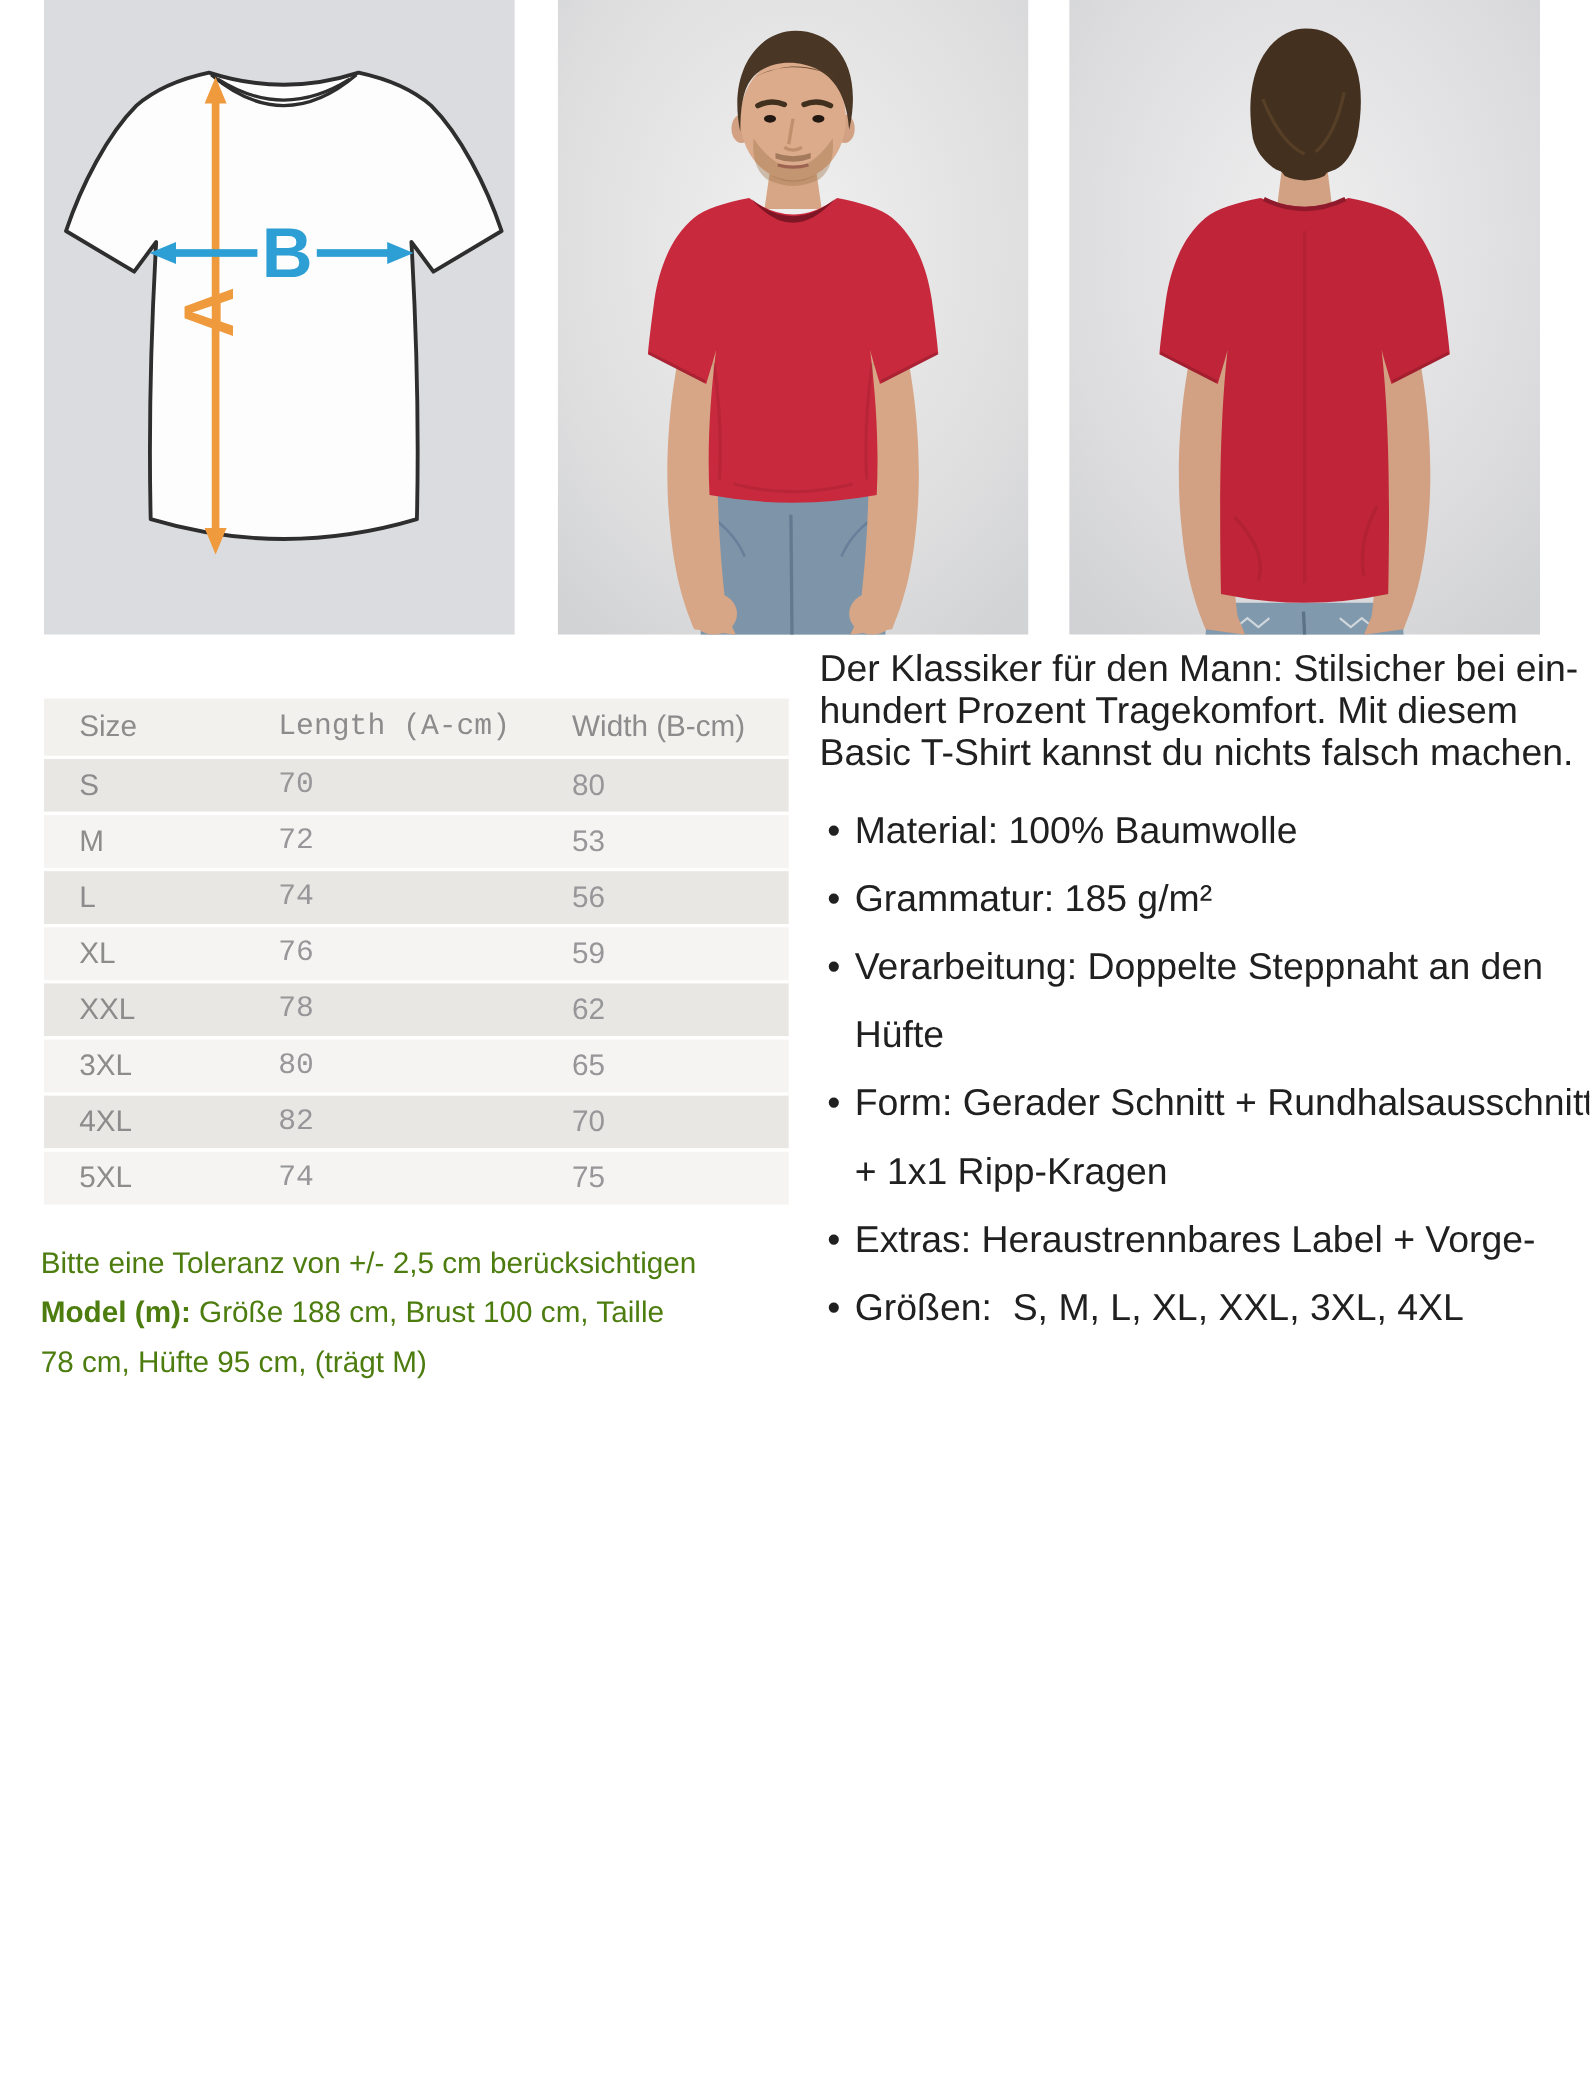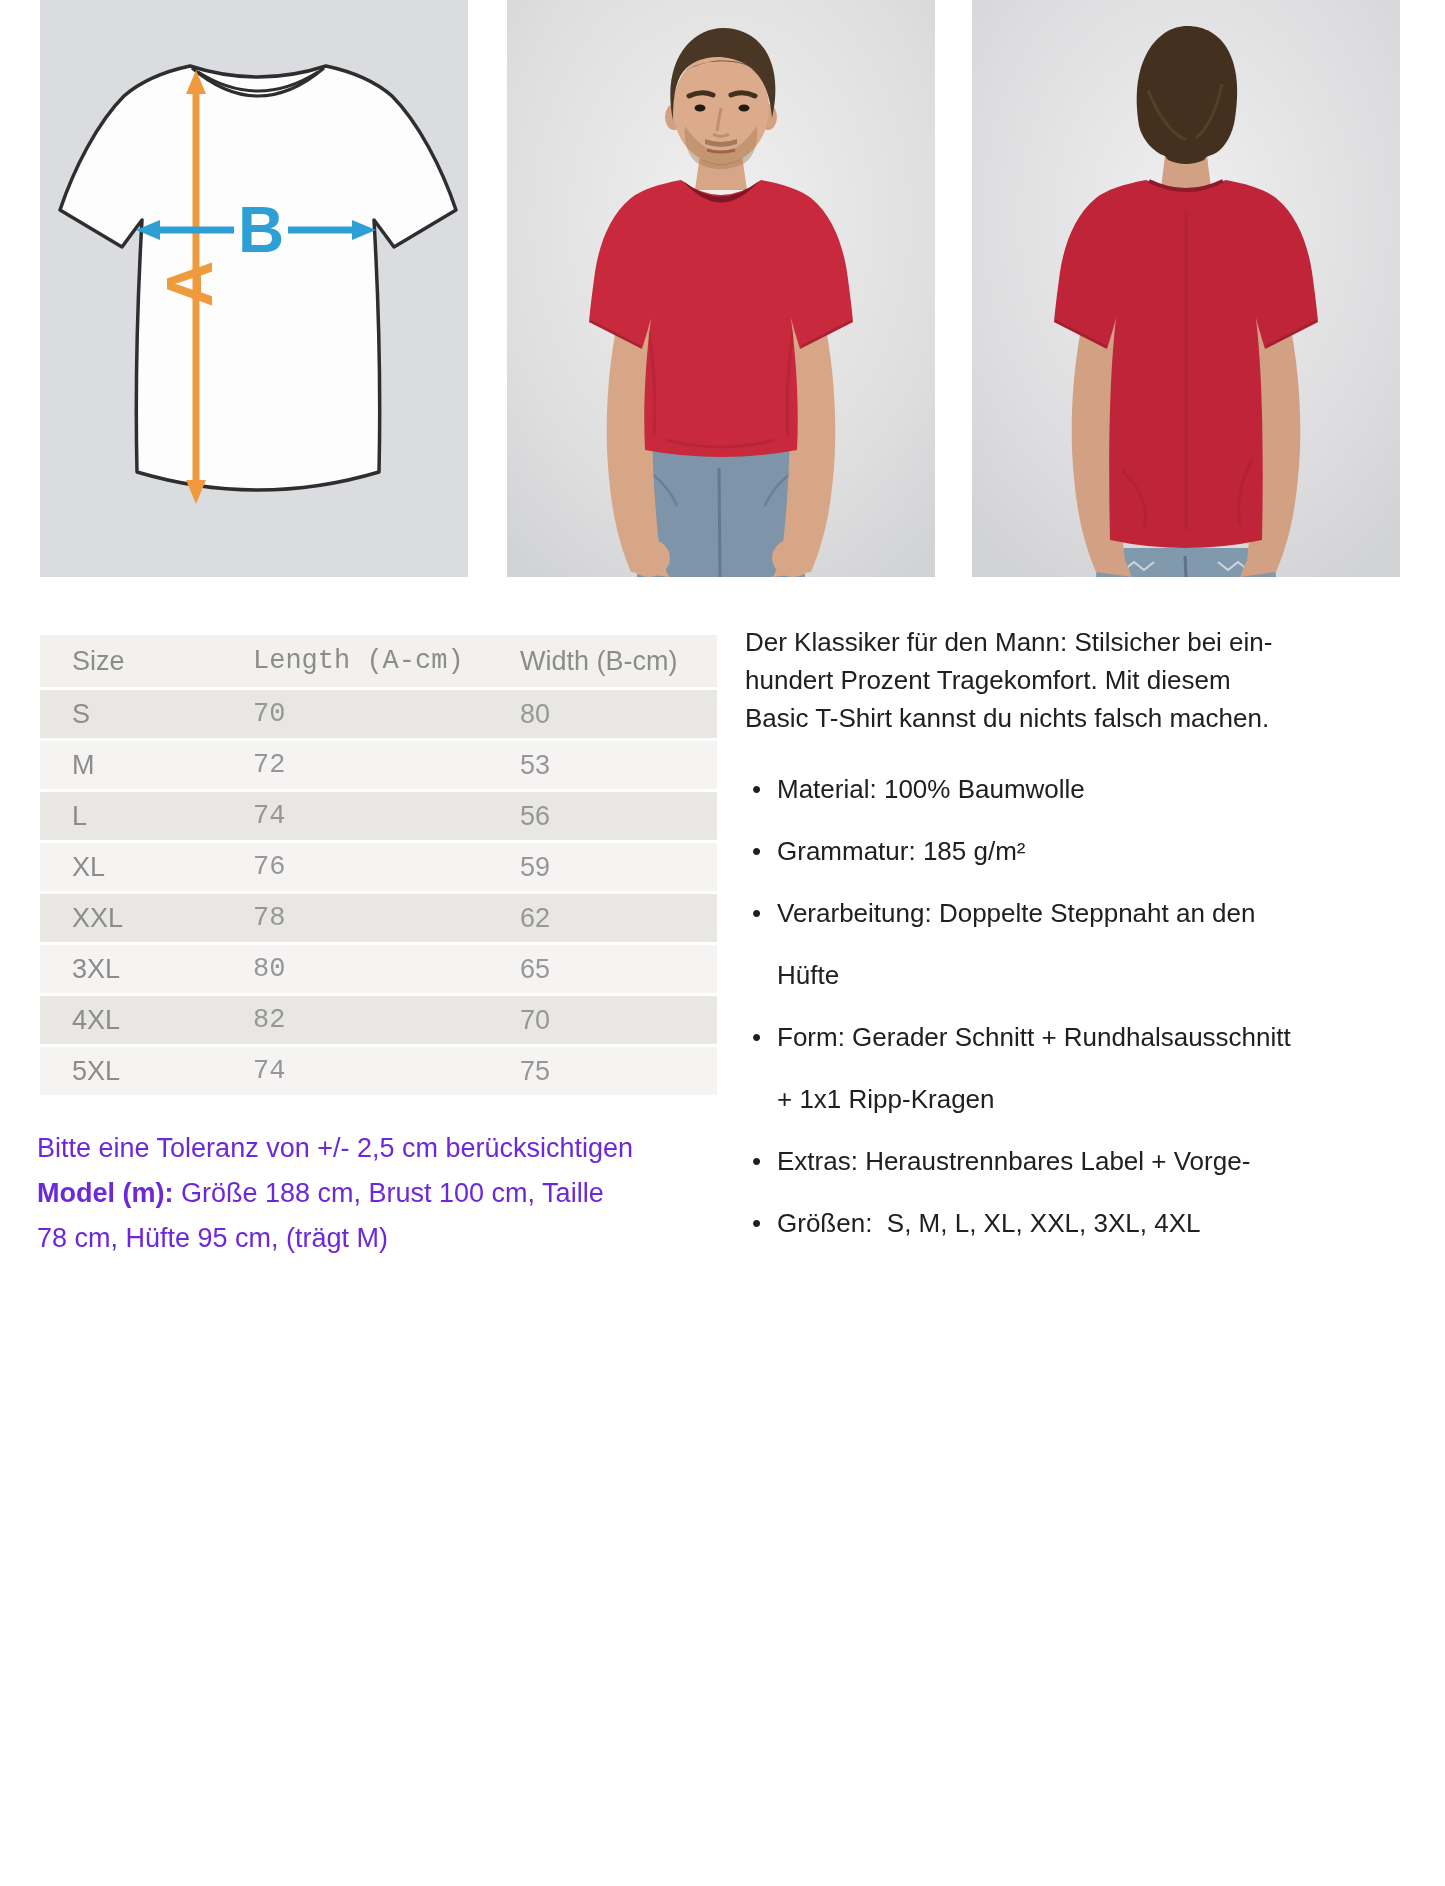--- a/index.html
+++ b/index.html
@@ -17,25 +17,25 @@
   .trow.thead{height:52px;border-top:none;background:#f3f1ee;color:#8c8c8c;}
   .trow.odd{background:#e9e7e4;}
   .trow.even{background:#f6f4f2;}
   .trow .c1,.trow .c2,.trow .c3{position:absolute;top:50%;transform:translateY(-50%);white-space:nowrap;}
   .trow .c1{left:32px;color:#8c8c8c;text-align:right;}
   .trow .c2{left:213px;color:#97979a;font-family:Liberation Mono, monospace;}
   .trow .c3{left:480px;color:#97979a;}
   .trow.thead .c1,.trow.thead .c2,.trow.thead .c3{color:#8c8c8c;}
 
   
-  .notes{position:absolute;left:37px;top:1126px;width:600px;font-size:27px;line-height:45px;color:#6d28d9;}
+  .notes{position:absolute;left:37px;top:1126px;width:600px;font-size:27px;line-height:45px;color:#4d7c0f;}
   .notes b{font-weight:bold;}
 
   
-  .desc{position:absolute;left:745px;top:623px;width:440px;font-size:26px;color:#202020;}
+  .desc{position:absolute;left:745px;top:589px;width:440px;font-size:34px;color:#202020;}
   .desc .para div{line-height:38px;white-space:nowrap;}
   .desc ul{list-style:none;margin:31px 0 0 0;padding:0;}
   .desc li{position:relative;padding-left:32px;line-height:42px;}
   .desc li .dot{position:absolute;left:7px;top:0;line-height:42px;color:#202020;}
   .desc li div{white-space:nowrap;margin-top:20px;}
 </style>
 </head>
 <body>
 
 <div class="page">

